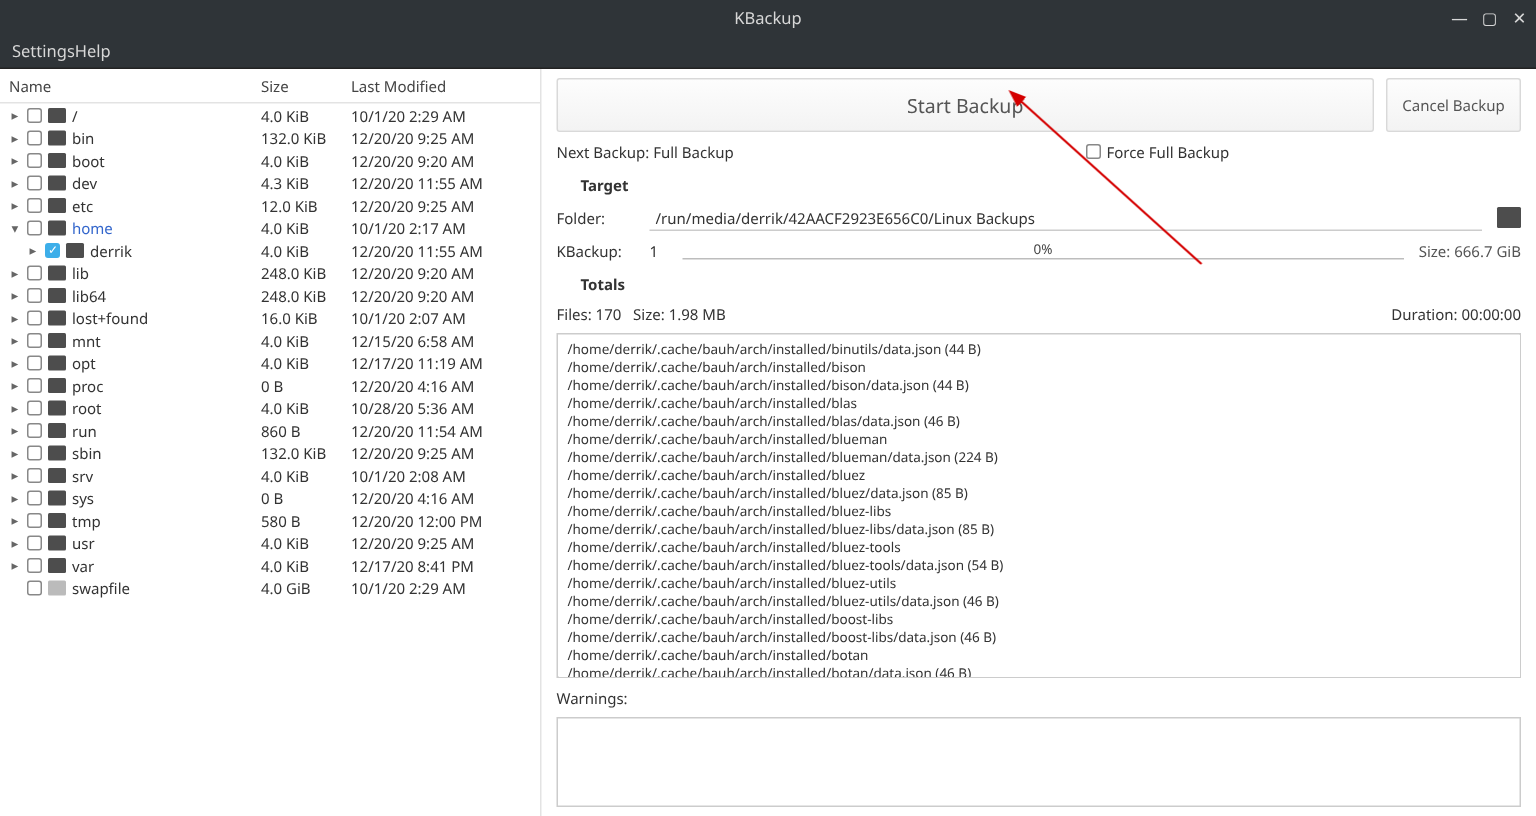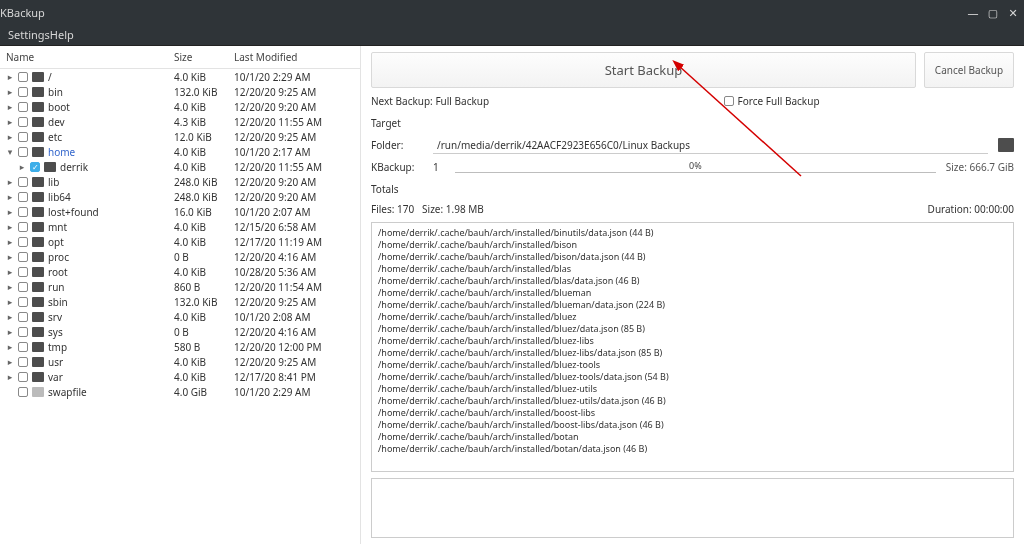--- a/index.html
+++ b/index.html
@@ -1,19 +1,19 @@
 <!DOCTYPE html>
 <html><head>
 <meta charset="utf-8">
 <style>
   * { box-sizing: border-box; margin: 0; padding: 0; font-family: "Noto Sans", "Segoe UI", sans-serif; }
   html, body { width: 1024px; height: 544px; overflow: hidden; background: #fff; }
   .titlebar {
     height: 24px; background: #2f3438; color: #d7d7d7;
-    display: flex; align-items: center; 
+    display: flex; align-items: center; justify-content: center;
     font-size: 11px; position: relative;
   }
   .titlebar .winctrl {
     position: absolute; right: 4px; top: 0; display: flex; gap: 6px;
     height: 24px; align-items: center; color: #d7d7d7;
   }
   .winbtn { width: 14px; text-align: center; cursor: pointer; font-size: 11px; }
   .menubar {
     height: 22px; background: #2f3438; color: #d7d7d7;
     display: flex; align-items: center; gap: 0; padding: 0 8px;
@@ -54,21 +54,21 @@
     cursor:pointer;
   }
   .btn-cancel {
     width:90px; height:36px; border:1px solid #d9d9d9; border-radius:2px;
     background: linear-gradient(#fdfdfd,#f3f3f3); color:#555;
     display:flex; align-items:center; justify-content:center; font-size:10px;
     cursor:pointer;
   }
   .row-next { display:flex; gap:40px; }
   .row-next label { display:flex; align-items:center; gap:4px; }
-  .sect-head { font-weight:normal; color:#333; margin-top:2px; }
+  .sect-head { font-weight:bold; color:#333; margin-top:2px;margin-left:16px; }
   .folder-row { display:flex; align-items:center; gap:10px; }
   .folder-input {
     flex:1; height:18px; padding:2px 4px; border:none; border-bottom:1px solid #ccc;
     font-size:10px; color:#333; background:transparent;
   }
   .folder-open { width:16px; height:14px; background:#4d4d4d; border-radius:1px; cursor:pointer; }
   .medium-row { display:flex; align-items:center; gap:10px; position:relative; }
   .progress {
     flex:1; height:12px; border-bottom:1px solid #bdbdbd; position:relative; color:#444;
     display:flex; align-items:flex-end; justify-content:center; font-size:9px;
@@ -397,20 +397,21 @@
         <div>/home/derrik/.cache/bauh/arch/installed/bluez-tools</div>
         <div>/home/derrik/.cache/bauh/arch/installed/bluez-tools/data.json (54 B)</div>
         <div>/home/derrik/.cache/bauh/arch/installed/bluez-utils</div>
         <div>/home/derrik/.cache/bauh/arch/installed/bluez-utils/data.json (46 B)</div>
         <div>/home/derrik/.cache/bauh/arch/installed/boost-libs</div>
         <div>/home/derrik/.cache/bauh/arch/installed/boost-libs/data.json (46 B)</div>
         <div>/home/derrik/.cache/bauh/arch/installed/botan</div>
         <div>/home/derrik/.cache/bauh/arch/installed/botan/data.json (46 B)</div>
       </div>
 
+    <div>Warnings:</div>
     <div class="warn-box"></div>
 
     <svg class="arrow-svg">
       <defs>
         <marker id="ah" markerWidth="10" markerHeight="10" refX="2" refY="3" orient="auto">
           <path d="M0,0 L0,6 L8,3 z" fill="#d40000"></path>
         </marker>
       </defs>
       <line x1="440" y1="130" x2="318" y2="20" stroke="#d40000" stroke-width="1.5" marker-end="url(#ah)"></line>
     </svg>

